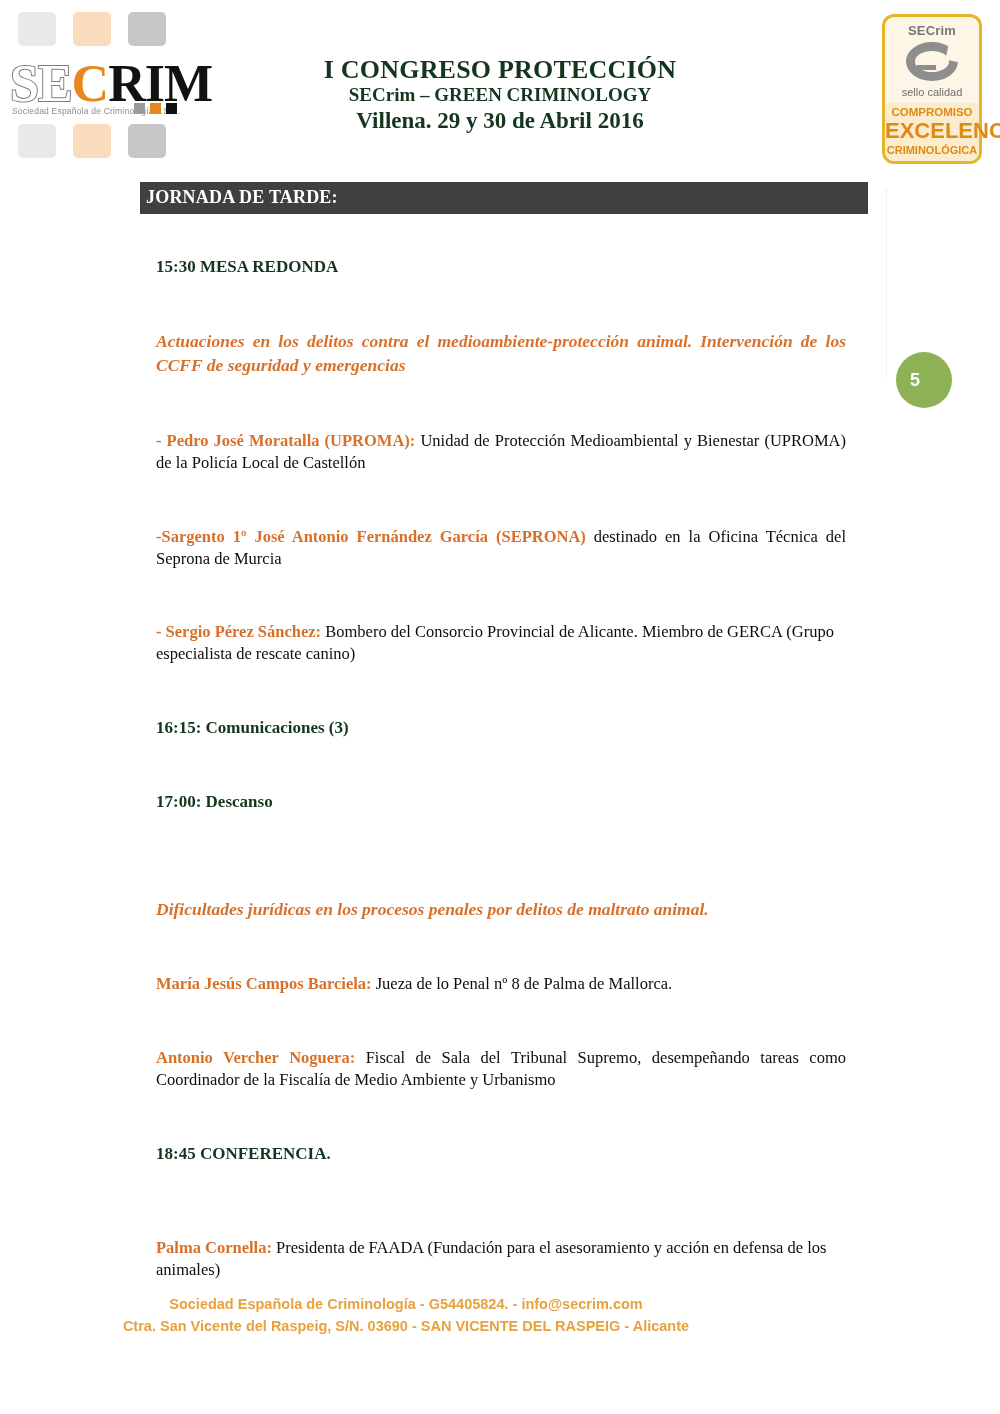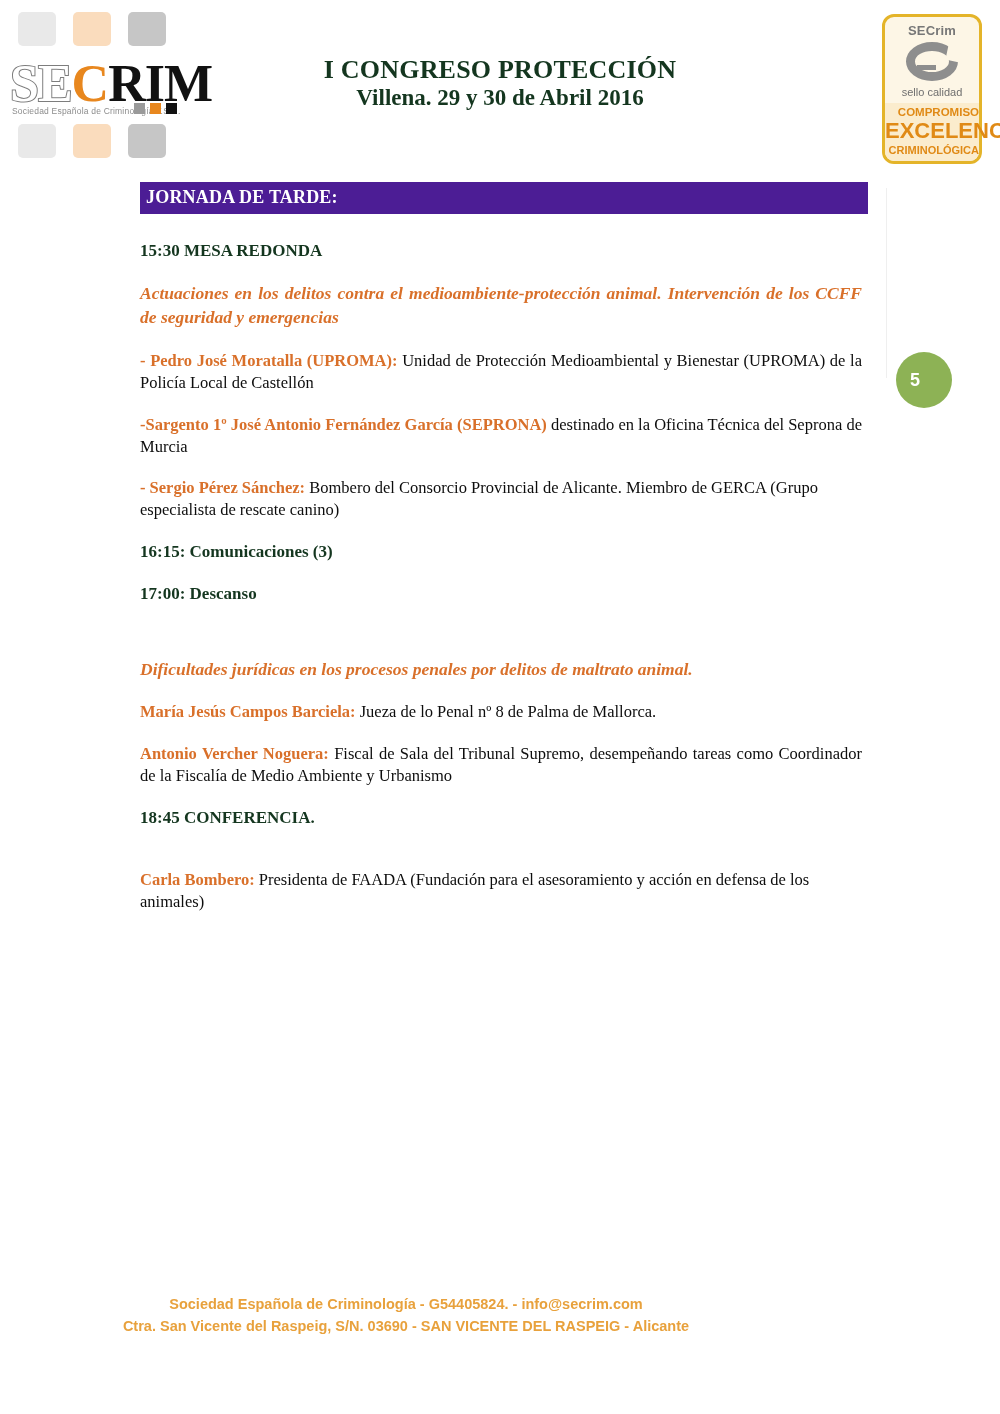--- a/index.html
+++ b/index.html
@@ -162,21 +162,21 @@
     font-family: "Liberation Sans", "DejaVu Sans", sans-serif;
     font-size: 11px;
     color: #6f6f6f;
     margin-top: 5px;
     text-align: center;
   }
   .seal-band {
     margin-top: 5px;
     width: 94px;
     background: #fbeccd;
-    text-align: right;
+    text-align: center;
     padding: 3px 0 5px 0;
     border-bottom-left-radius: 9px;
     border-bottom-right-radius: 9px;
   }
   .seal-band div {
     font-family: "Liberation Sans", "DejaVu Sans", sans-serif;
     color: #e08a16;
     font-weight: bold;
     line-height: 1.12;
   }
@@ -184,35 +184,35 @@
   .sb2 { font-size: 22px; }
   .sb3 { font-size: 11px; }
 
   
   .content {
     position: absolute;
     left: 140px; top: 182px;
     width: 722px;
   }
   .banner {
-    background: #4c1d95;
+    background: #404040;
     color: #ffffff;
     font-weight: bold;
     font-size: 18px;
     padding: 5px 6px 6px 6px;
     letter-spacing: 0.2px;
     width: 716px;
   }
 
   .p {
     font-size: 16.5px;
     line-height: 1.33;
     color: #0d0d0d;
     text-align: justify;
-    margin: 0;
+    margin: 16px;
     font-family: Liberation Serif, serif;
   }
   .p.nojust { text-align: left; }
   .spacer-lg { height: 26px; }
   .spacer-md { height: 20px; }
 
   .green-head {
     color: #14361f;
     font-weight: bold;
     font-size: 17px;
@@ -296,20 +296,21 @@
 
       <div class="sq-row bottom">
         <div class="sq g1"></div>
         <div class="sq g2"></div>
         <div class="sq g3"></div>
       </div>
     </div>
 
     <div class="title-block">
       <div class="title-line1">I CONGRESO PROTECCIÓN</div>
+      <div class="title-line2">SECrim – GREEN CRIMINOLOGY</div>
       <div class="title-line3">Villena. 29 y 30 de Abril 2016</div>
     </div>
 
     <div class="seal">
       <div class="seal-top">SECrim</div>
       <div class="seal-ring"></div>
       <div class="seal-calidad">sello calidad</div>
       <div class="seal-band">
         <div class="sb1">COMPROMISO</div>
         <div class="sb2">EXCELENCIA</div>
@@ -356,21 +357,21 @@
 
     <div class="spacer-md"></div>
     <p class="p"><span class="name">Antonio Vercher Noguera:</span><span> Fiscal de Sala del Tribunal Supremo, desempeñando tareas como Coordinador de la Fiscalía de Medio Ambiente y Urbanismo</span></p>
 
     <div class="spacer-md"></div>
     <p class="p green-head">18:45 CONFERENCIA.</p>
 
     <div class="spacer-md"></div>
 
     <div class="spacer-md"></div>
-    <p class="p nojust"><span class="name">Carla Bombero:</span><span> Presidenta de FAADA (Fundación para el asesoramiento y acción en defensa de los animales)</span></p>
+    <p class="p nojust"><span class="name">Palma Cornella:</span><span> Presidenta de FAADA (Fundación para el asesoramiento y acción en defensa de los animales)</span></p>
 
     <div class="spacer-md"></div>
 
   </div>
 
   <div class="footer">
     <div class="f1">Sociedad Española de Criminología -  G54405824. - info@secrim.com</div>
     <div class="f2">Ctra. San Vicente del Raspeig, S/N. 03690 - SAN VICENTE DEL RASPEIG - Alicante</div>
   </div>
 

